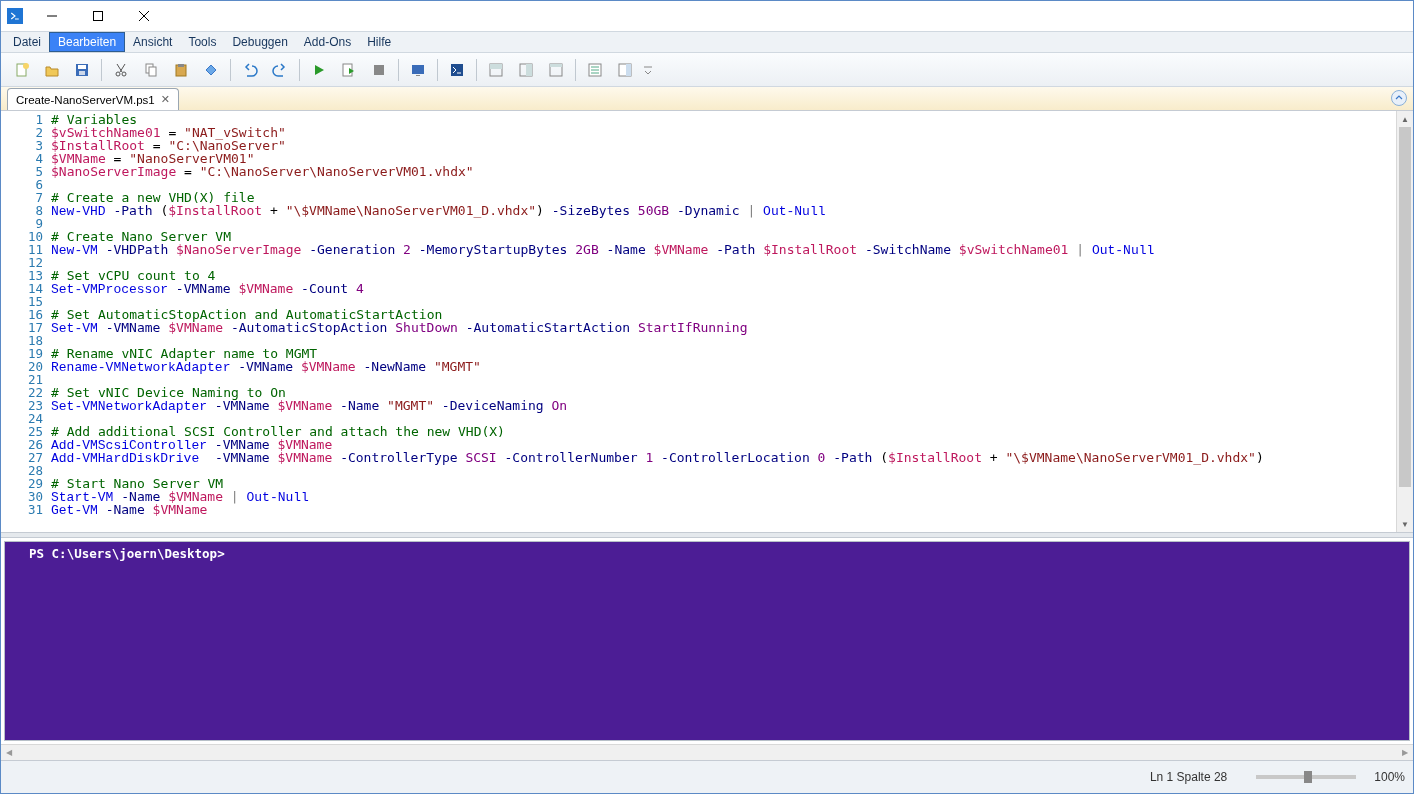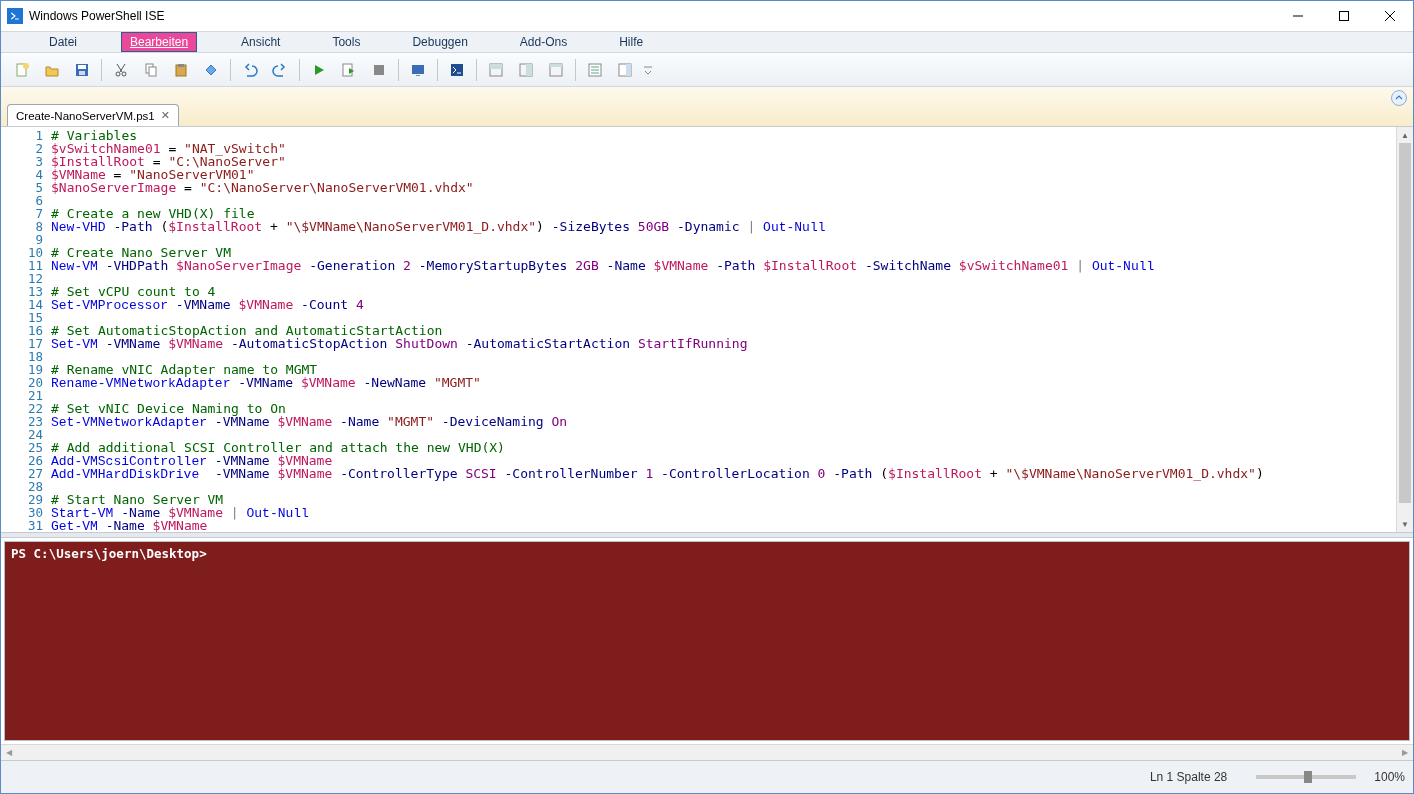--- a/index.html
+++ b/index.html
@@ -7,28 +7,28 @@
   body { display:flex; flex-direction:column; background:#fff; width:1414px; height:794px; border:1px solid #5b8ac6; overflow:hidden;}
   
   .titlebar { height:30px; display:flex; align-items:center; padding:0 0 0 6px; background:#fff; color:#000; }
   .titlebar .app-icon { width:16px; height:16px; background:#1f75d4; display:inline-flex; align-items:center; justify-content:center; margin-right:6px; }
   .titlebar .app-icon svg { width:12px; height:12px; }
   .titlebar .title { flex:1; font-size:12px; }
   .win-controls { display:flex; height:100%; }
   .win-btn { width:46px; height:100%; display:flex; align-items:center; justify-content:center; cursor:pointer; }
   
   .menubar { height:22px; background:#eef2f6; border-top:1px solid #d0d8e0; border-bottom:1px solid #d0d8e0; display:flex; align-items:stretch; padding-left:4px;}
-  .menu-item { padding:0 8px; display:flex; align-items:center; cursor:pointer; color:#17365d;margin-left:36px;}
-  .menu-item.active { background:#ec4899; color:#fff; border:1px solid #2e5d90;text-decoration:underline;}
+  .menu-item { padding:0 8px; display:flex; align-items:center; cursor:pointer; color:#17365d;}
+  .menu-item.active { background:#3b82f6; color:#fff; border:1px solid #2e5d90;}
   
   .toolbar { height:34px; background:linear-gradient(#fafcfe,#ecf0f4); border-bottom:1px solid #d0d8e0; display:flex; align-items:center; padding-left:6px; gap:0;}
   .tb-btn { width:26px; height:26px; display:flex; align-items:center; justify-content:center; cursor:pointer; margin:0 2px; border:1px solid transparent; }
   .tb-sep { width:1px; height:22px; background:#c0c8d0; margin:0 4px; }
   
-  .tabstrip { height:40px; background:linear-gradient(#fef9ec,#f8eccb); display:flex; align-items:flex-end; padding-left:6px; border-bottom:1px solid #c5cbd3; position:relative;}
+  .tabstrip { height:24px; background:linear-gradient(#fef9ec,#f8eccb); display:flex; align-items:flex-end; padding-left:6px; border-bottom:1px solid #c5cbd3; position:relative;}
   .tab { height:22px; background:#fff; border:1px solid #9aa6b2; border-bottom:none; border-top-left-radius:4px; border-top-right-radius:4px; display:flex; align-items:center; padding:0 8px; gap:6px; font-size:11.5px; cursor:pointer;}
   .tab .close-x { font-family:Arial; font-size:11px; color:#666; cursor:pointer;}
   .tabstrip .expand-btn { position:absolute; right:6px; top:3px; width:16px; height:16px; border:1px solid #8ab0d8; border-radius:50%; display:flex; align-items:center; justify-content:center; background:#e8f0fa; cursor:pointer;}
   
   .editor-area { flex:1; display:flex; overflow:hidden; position:relative; background:#fff;}
   .gutter { width:50px; text-align:right; padding:2px 8px 2px 0; color:#2a7ab0; font-family:Consolas,monospace; font-size:12.5px; background:#fff; user-select:none;}
   .gutter div { height:13px; line-height:13px;}
   .code { flex:1; padding:2px 0; font-family:Consolas,monospace; font-size:13px; white-space:pre; overflow:auto;}
   .code .line { height:13px; line-height:13px;}
   .c-comment { color:#006400; }
@@ -38,21 +38,21 @@
   .c-param { color:#000080;margin-top:46px; }
   .c-num { color:#800080; }
   .c-pipe { color:#808080; }
   .c-enum { color:#800080; }
   .editor-scroll { position:absolute; right:0; top:0; bottom:0; width:17px; background:#f0f0f0; border-left:1px solid #d8d8d8;}
   .editor-scroll .thumb { position:absolute; left:2px; right:2px; top:16px; height:360px; background:#c8c8c8;}
   .editor-scroll .arr { position:absolute; left:0; right:0; height:16px; display:flex; align-items:center; justify-content:center; color:#666; font-size:8px;}
   .editor-scroll .arr.up{top:0;} .editor-scroll .arr.dn{bottom:0;}
   
   .splitter { height:6px; background:#e5e9ed; cursor:row-resize; border-top:1px solid #c5cbd3; border-bottom:1px solid #c5cbd3;}
-  .console { height:200px; background:#7f1d1d; color:#fff; font-family:Consolas,monospace; font-size:12.5px; padding:4px 6px; overflow:auto; border:1px solid #b8c0c8; margin:3px;}
+  .console { height:200px; background:#4c1d95; color:#fff; font-family:Consolas,monospace; font-size:12.5px; padding:4px 24px; overflow:auto; border:1px solid #b8c0c8; margin:3px;}
   .console .prompt { font-weight:bold; }
   .hscroll-zone { height:16px; background:#f0f0f0; border-top:1px solid #d8d8d8; position:relative;}
   .hscroll-zone .arr { position:absolute; top:0; bottom:0; width:16px; display:flex; align-items:center; justify-content:center; color:#999; font-size:8px;}
   .hscroll-zone .arr.l{left:0;} .hscroll-zone .arr.r{right:0;}
   
   .statusbar { height:24px; background:#eef2f6; border-top:1px solid #c5cbd3; display:flex; align-items:center; justify-content:flex-end; padding:16px 8px; gap:18px; font-size:12px; color:#333;}
   .statusbar .cell { border-left:1px solid #c5cbd3; padding-left:10px; height:100%; display:flex; align-items:center;}
   .zoom-slider { width:100px; height:4px; background:#c8c8c8; position:relative; }
   .zoom-slider .handle { position:absolute; left:48px; top:-4px; width:8px; height:12px; background:#888; }
   
@@ -61,21 +61,20 @@
 </head>
 <body>
 
 <div class="titlebar">
   <span class="app-icon">
     <svg viewBox="0 0 16 16">
         <rect width="16" height="16" fill="#1f75d4"></rect>
         <path d="M3 4 L8 8 L3 12 M8 12 L13 12" stroke="#fff" stroke-width="1.5" fill="none"></path>
       </svg>
   </span>
-  <span class="title">Windows PowerShell ISE</span>
   <div class="win-controls">
     <div class="win-btn">
         <svg width="10" height="10">
           <line x1="0" y1="5" x2="10" y2="5" stroke="#000"></line>
         </svg>
       </div>
     <div class="win-btn">
         <svg width="10" height="10">
           <rect x="0.5" y="0.5" width="9" height="9" fill="none" stroke="#000"></rect>
         </svg>

